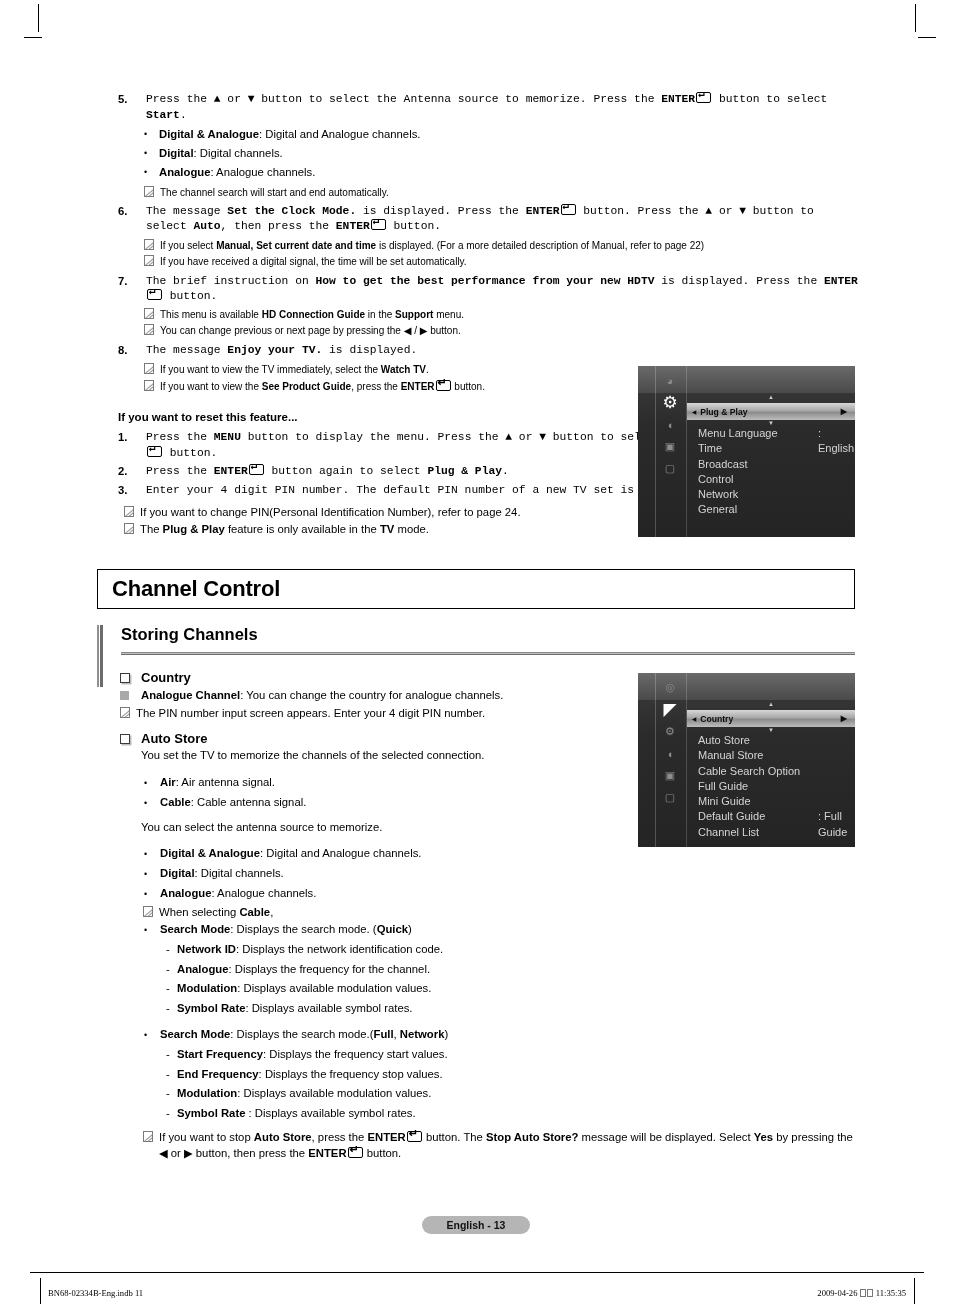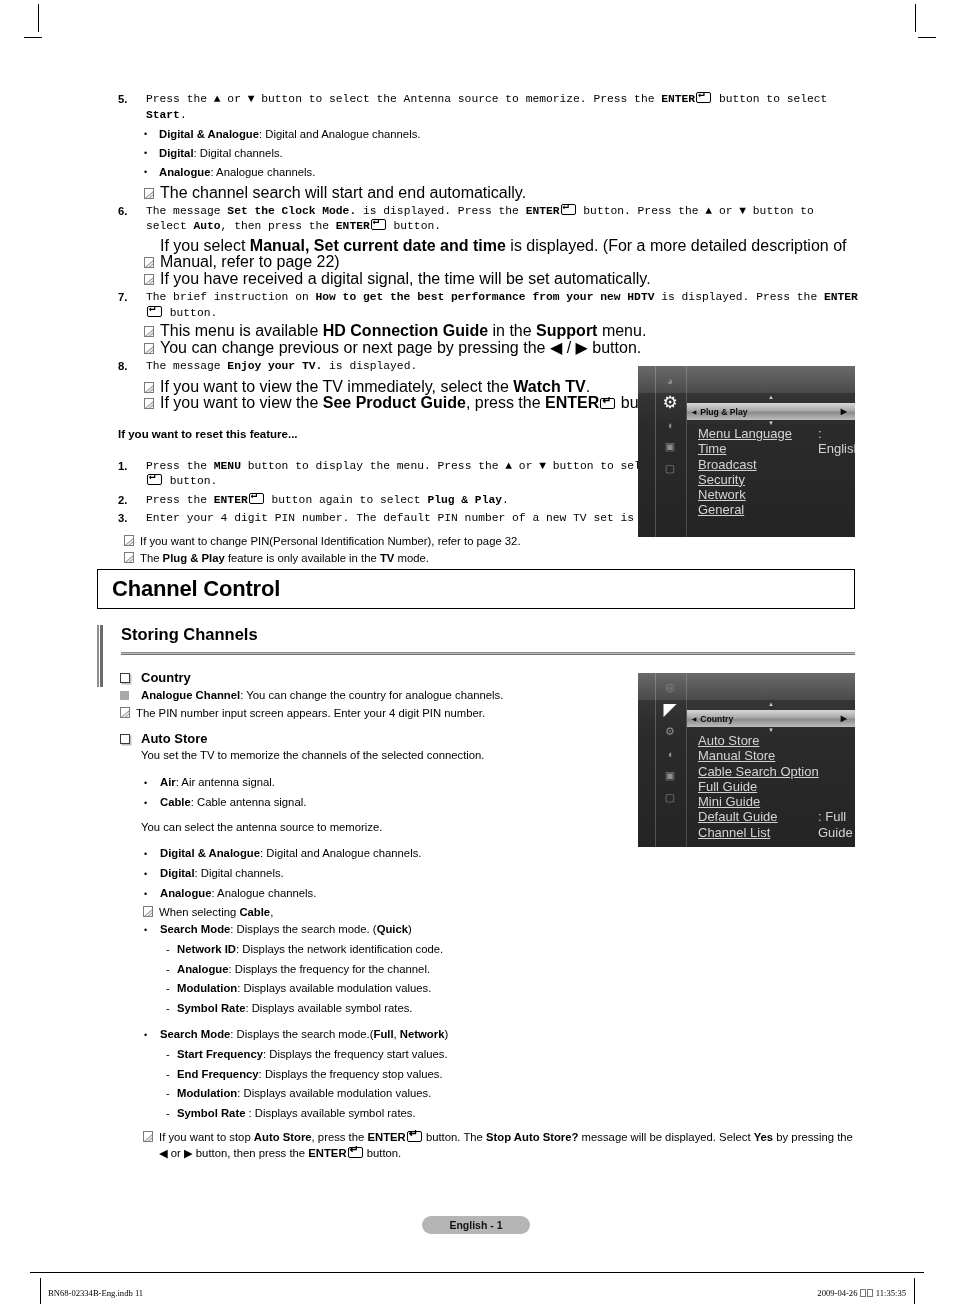--- a/index.html
+++ b/index.html
@@ -26,21 +26,21 @@
   
   .step { display: flex; margin-bottom: 1px; line-height: 15.5px; }
   .step-num { width: 28px; flex: 0 0 28px; font-weight: bold; font-size: 11.3px; }
   .step-txt { flex: 1; font-size: 11.3px; font-family: Liberation Mono, monospace; }
 
   .bullets { margin: 2px 0 3px 0; }
   .blt { display: flex; line-height: 18.5px; font-size: 11.3px; padding-left: 26px; }
   .blt-dot { width: 15px; flex: 0 0 15px; text-align: left; font-size: 9px; line-height: 19px; }
   .blt-txt { flex: 1; }
 
-  .note { display: flex; line-height: 16.5px; font-size: 16px; padding-left: 26px; align-items: flex-end; }
+  .note { display: flex; line-height: 16.5px; font-size: 10px; padding-left: 26px; align-items: flex-end; }
   .note-ic { width: 16px; flex: 0 0 16px; }
   .note-txt { flex: 1; }
 
   .noteN { display: flex; line-height: 17px; font-size: 11.3px; padding-left: 6px; }
 
   b, .b { font-weight: bold; }
 
   
   .memoicon {
     display: inline-block; width: 10px; height: 11px;
@@ -69,21 +69,21 @@
     vertical-align: -1px;
     margin: 0 1px;
   }
   .enterkey::after {
     content: "\21B5";
     position: absolute; left: 1px; top: -4px;
     font-size: 11px; line-height: 11px; font-weight: bold;
   }
 
   
-  .reset-head { font-weight: bold; font-size: 11.5px; margin: 16px 0 19px 0; }
+  .reset-head { font-weight: bold; font-size: 11.5px; margin: 16px 0 7px 0; }
 
   
   .chapter {
     position: absolute; left: 97px; top: 569px;
     width: 758px; height: 40px;
     border: 1.5px solid #000;
     display: flex; align-items: center;
   }
   .chapter-title {
     font-size: 22px; font-weight: bold; padding-left: 14px; letter-spacing: -0.2px;
@@ -169,21 +169,21 @@
     font-weight: bold; font-size: 8.6px;
   }
   .osd-hl .arrowl { margin: 0 4px 0 5px; font-size: 5.5px; }
   .osd-hl .arrowr { position: absolute; right: 8px; font-size: 8px; }
   .osd-dot-up {
     position: absolute; left: 130px; width: 6px; height: 3px;
     color: #cccccc; font-size: 6px; line-height: 3px;
   }
 
   .osd-list { position: absolute; left: 60px; }
-  .osd-row { height: 15.3px; line-height: 15.3px; color: #d4d4d4; font-size: 13px; position: relative; text-decoration: underline; }
+  .osd-row { height: 15.3px; line-height: 15.3px; color: #d4d4d4; font-size: 11px; position: relative; }
   .osd-row .val { position: absolute; left: 120px; }
 
   
   .pagenum {
     position: absolute; left: 422px; top: 1216px;
     width: 108px; height: 18px;
     background: #b5b5b5; border-radius: 9px;
     display: flex; align-items: center; justify-content: center;
     font-size: 10.5px; font-weight: bold; color: #111;
   }
@@ -288,21 +288,21 @@
       <div class="step-txt">Press the <b>ENTER</b><span class="enterkey"></span> button again to select <b>Plug &amp; Play</b>.</div>
     </div>
     <div class="step" style="margin-top:3px;">
       <div class="step-num">3.</div>
       <div class="step-txt">Enter your 4 digit PIN number. The default PIN number of a new TV set is ‘0-0-0-0’.</div>
     </div>
 
     <div style="margin-top:6px;">
       <div class="noteN">
           <div class="note-ic"><span class="memoicon"></span></div>
-          <div class="note-txt">If you want to change PIN(Personal Identification Number), refer to page 32.</div>
+          <div class="note-txt">If you want to change PIN(Personal Identification Number), refer to page 24.</div>
         </div>
       <div class="noteN">
           <div class="note-ic"><span class="memoicon"></span></div>
           <div class="note-txt">The <b>Plug &amp; Play</b> feature is only available in the <b>TV</b> mode.</div>
         </div>
     </div>
   </div>
 
   <div class="osd" style="left:638px;top:366px;">
     <div class="osd-top"></div>
@@ -322,21 +322,21 @@
       <span class="arrowl">◀</span>
       <span>Plug &amp; Play</span>
       <span class="arrowr">▶</span>
     </div>
     <div class="osd-dot-up" style="top:56px;">▼</div>
 
     <div class="osd-list" style="top:60px;">
       <div class="osd-row"><span>Menu Language</span><span class="val">: English</span></div>
       <div class="osd-row"><span>Time</span></div>
       <div class="osd-row"><span>Broadcast</span></div>
-      <div class="osd-row"><span>Security</span></div>
+      <div class="osd-row"><span>Control</span></div>
       <div class="osd-row"><span>Network</span></div>
       <div class="osd-row"><span>General</span></div>
     </div>
   </div>
 
   <div class="chapter">
     <div class="chapter-title">Channel Control</div>
   </div>
 
   <div class="section-wrap">
@@ -469,21 +469,21 @@
         <div class="dash-m">-</div>
         <div class="blt-txt"><b>Symbol Rate</b> : Displays available symbol rates.</div>
       </div>
 
     <div class="note2" style="margin-top:6px;">
         <div class="note-ic"><span class="memoicon"></span></div>
         <div class="note-txt">If you want to stop <b>Auto Store</b>, press the <b>ENTER</b><span class="enterkey"></span> button. The <b>Stop Auto Store?</b> message will be displayed. Select <b>Yes</b> by pressing the ◀ or ▶ button, then press the <b>ENTER</b><span class="enterkey"></span> button.</div>
       </div>
   </div>
 
-  <div class="pagenum">English - 1</div>
+  <div class="pagenum">English - 13</div>
 
   <div class="footrule"></div>
   <div class="foot-lrule"></div>
   <div class="foot-rrule"></div>
   <div class="foot-left">BN68-02334B-Eng.indb   11</div>
   <div class="foot-right">
     <span>2009-04-26</span>
     <span class="boxglyph"></span><span class="boxglyph"></span>
     <span>11:35:35</span>
   </div>

